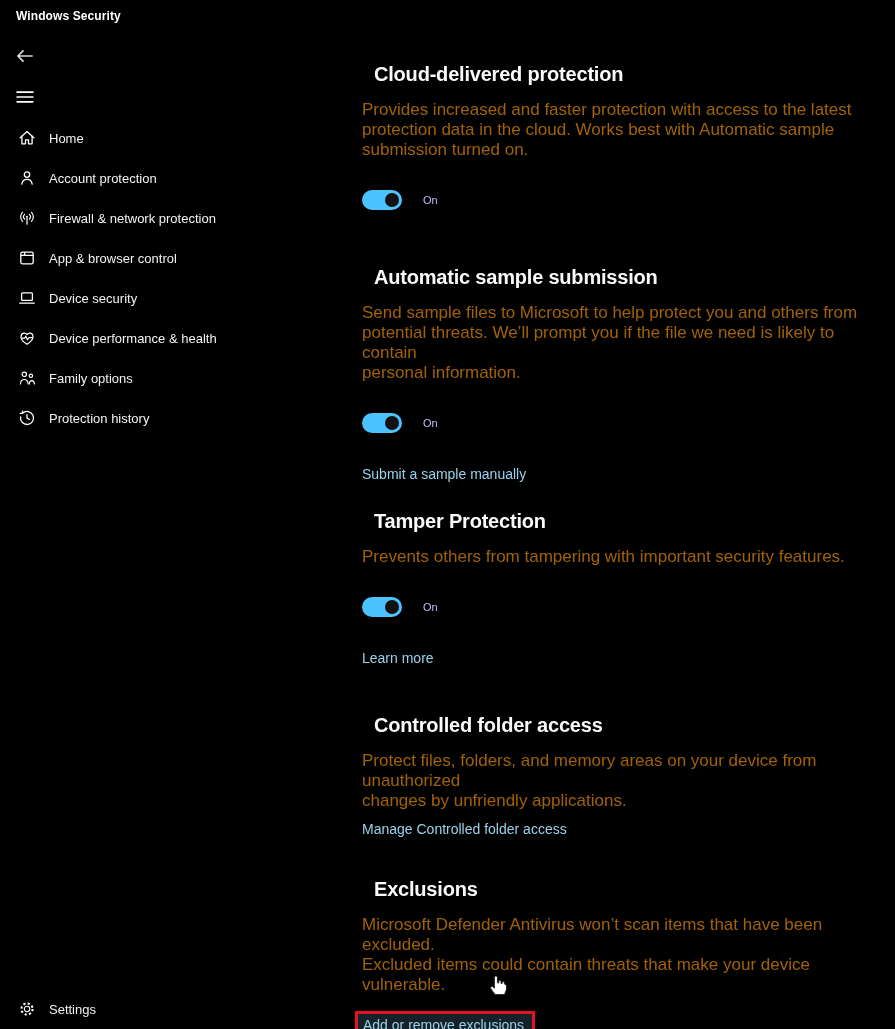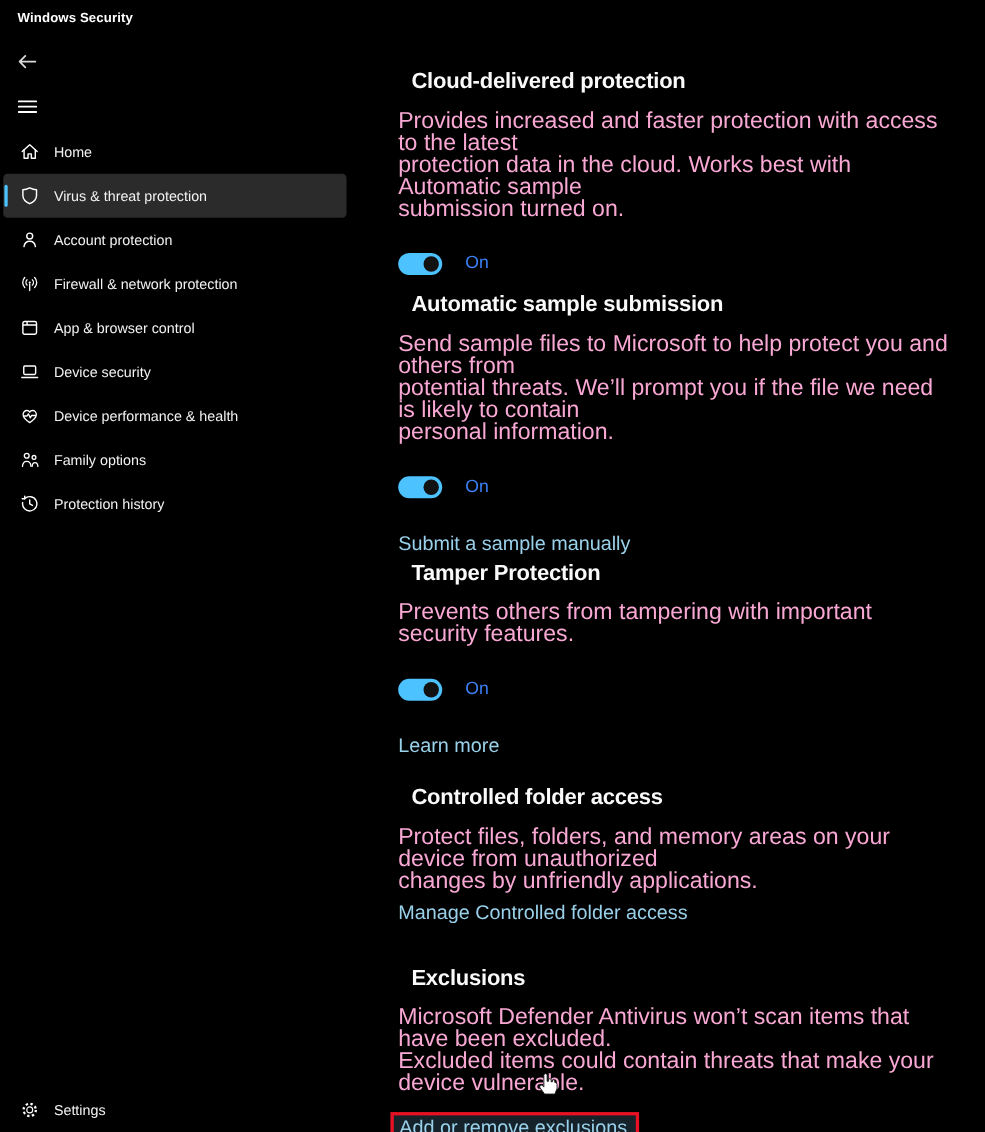--- a/index.html
+++ b/index.html
@@ -51,37 +51,37 @@
   .sec-cloud-delivered-protection{top:48px;}
   .sec-automatic-sample-submission{top:251px;}
   .sec-tamper-protection{top:495px;}
   .sec-controlled-folder-access{top:699px;}
   .sec-exclusions{top:863px;}
 
   .sec-title{
     margin:12px;font-size:20px;line-height:28px;font-weight:700;color:#fafafa;letter-spacing:-.2px;
   }
   .sec-desc{
-    margin:8px 0 0 0;width:500px;font-size:21px;line-height:20px;color:#f9a8d4;
+    margin:8px 0 0 0;width:500px;font-size:17px;line-height:20px;color:#a16207;
     white-space:pre-line;
   }
 
   .toggle-row{margin-top:30px;display:flex;align-items:center;height:20px;}
   .toggle{
     position:relative;width:40px;height:20px;border-radius:10px;
     background:var(--accent,#4cc2ff);cursor:pointer;flex:0 0 40px;
   }
   .toggle .knob{
     position:absolute;top:3px;left:23px;width:14px;height:14px;border-radius:50%;
     background:#121212;
   }
-  .toggle-label{margin-left:21px;font-size:16px;color:#3b82f6;}
+  .toggle-label{margin-left:21px;font-size:11px;color:#c4b5fd;}
 
   .link{
-    display:inline-block;font-size:18px;line-height:18px;
+    display:inline-block;font-size:14px;line-height:18px;
     color:var(--link,#9ad1ea);text-decoration:none;cursor:pointer;
   }
   .link-solo{margin-top:32px;}
   .sec-controlled-folder-access .link-solo{margin-top:9px;}
 
   .red-box{
     display:inline-block;margin:16px 0 0 -7px;
     border:3px solid var(--hl,#e81123);
     padding:2px 8px 3px 5px;background:#16222a;
   }
@@ -112,29 +112,20 @@
 
     <nav class="nav">
         <div class="nav-item">
           <span class="nav-icon icon">
             <svg viewBox="0 0 20 20" fill="none" stroke="#fff" stroke-width="1.3" stroke-linejoin="round" stroke-linecap="round">
               <path d="M3.2 9.7L10 3.6l6.8 6.1"></path>
               <path d="M4.9 8.2v7.6h3.6v-3.9h3v3.9h3.6V8.2"></path>
             </svg>
           </span>
           <span class="nav-label">Home</span>
-        </div>
-        <div class="nav-item selected">
-          <span class="accent-bar"></span>
-          <span class="nav-icon icon">
-            <svg viewBox="0 0 20 20" fill="none" stroke="#fff" stroke-width="1.3" stroke-linejoin="round">
-              <path d="M10 2.8c2.1 1.1 4.1 1.7 6.2 1.7v5.2c0 3.6-2.6 5.9-6.2 7.5-3.6-1.6-6.2-3.9-6.2-7.5V4.5c2.1 0 4.1-.6 6.2-1.7z"></path>
-            </svg>
-          </span>
-          <span class="nav-label">Virus &amp; threat protection</span>
         </div>
         <div class="nav-item">
           <span class="nav-icon icon">
             <svg viewBox="0 0 20 20" fill="none" stroke="#fff" stroke-width="1.3" stroke-linecap="round">
               <circle cx="10" cy="6.6" r="2.7"></circle>
               <path d="M4.8 16.2c.5-3.2 2.6-4.9 5.2-4.9s4.7 1.7 5.2 4.9"></path>
             </svg>
           </span>
           <span class="nav-label">Account protection</span>
         </div>

